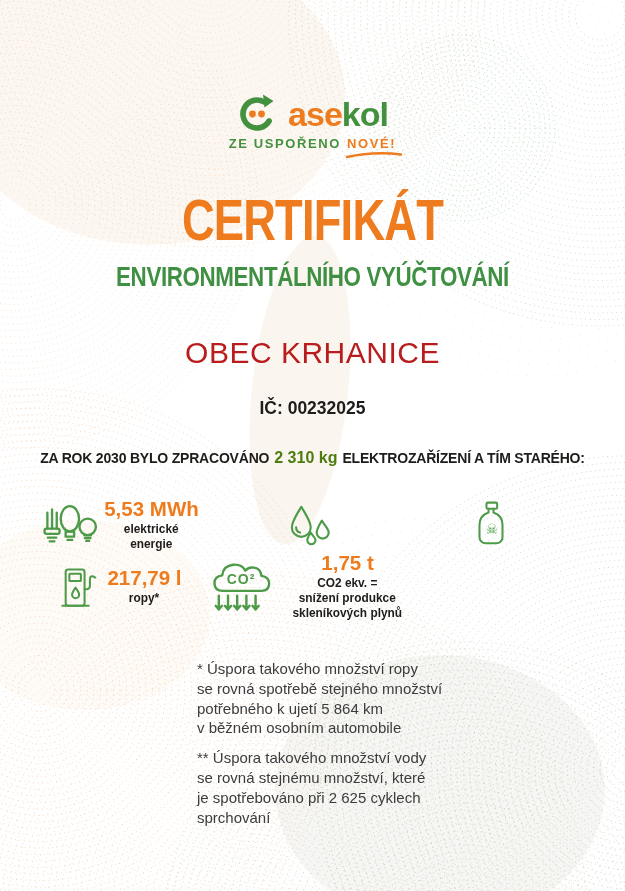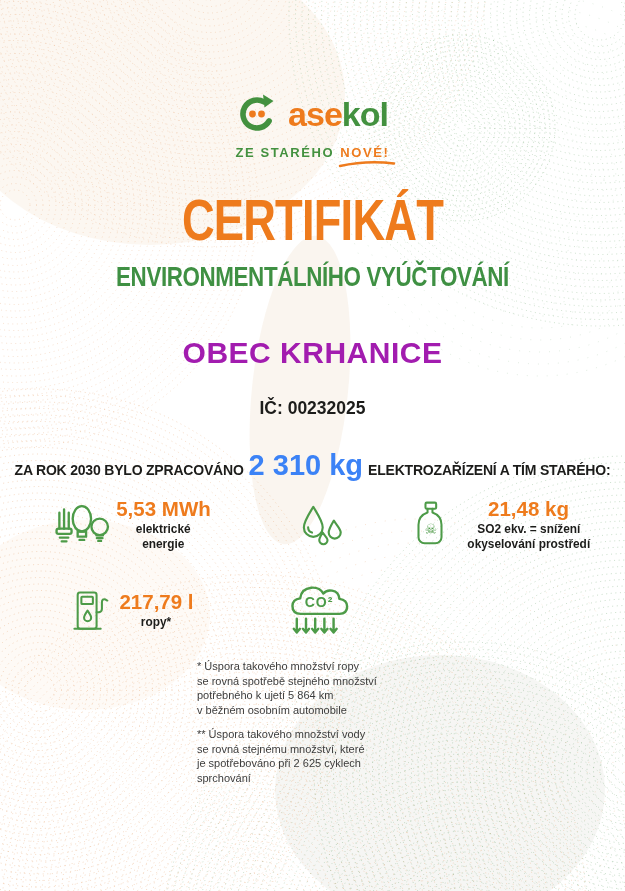--- a/index.html
+++ b/index.html
@@ -9,49 +9,49 @@
   .content{position:absolute;left:0;top:0;width:625px;height:891px;}
 
   
   .logo{position:absolute;top:94px;left:0;width:100%;text-align:center;}
   .logo-row{display:flex;justify-content:center;align-items:center;gap:9px;}
   .brand{font-size:34px;font-weight:bold;letter-spacing:-1px;line-height:40px;}
   .brand-ase{color:#ee7b1d;}
   .brand-kol{color:#43913f;}
   .tagline{margin-top:2px;font-size:13px;font-weight:bold;letter-spacing:1.6px;}
   .tag-old{color:#43913f;}
-  .tag-new-wrap{position:relative;display:inline-block;margin-left:6px;margin-top:9px;}
+  .tag-new-wrap{position:relative;display:inline-block;margin-left:6px;}
   .tag-new{color:#ee7b1d;}
   .swoosh{position:absolute;left:-2px;bottom:-8px;}
 
   
   .title{position:absolute;top:190px;width:100%;text-align:center;color:#ee7b1d;
          font-size:58px;font-weight:bold;letter-spacing:-1px;transform:scaleX(.78);line-height:1.05;}
   .subtitle{position:absolute;top:261px;width:100%;text-align:center;color:#3f9043;
          font-size:28px;font-weight:bold;letter-spacing:-0.5px;transform:scaleX(.8);}
-  .recipient{position:absolute;top:336px;width:100%;text-align:center;color:#a21caf;
-         font-size:30px;font-weight:bold;letter-spacing:.5px;}
+  .recipient{position:absolute;top:336px;width:100%;text-align:center;color:#b91c1c;
+         font-size:30px;font-weight:normal;letter-spacing:.5px;}
   .cid{position:absolute;top:398px;width:100%;text-align:center;color:#1c1c1a;
          font-size:17.5px;font-weight:bold;}
   .summary{position:absolute;top:449px;width:100%;text-align:center;color:#1c1c1a;font-weight:bold;white-space:nowrap;}
   .summary-pre,.summary-suf{font-size:14px;letter-spacing:-0.2px;}
-  .summary-amt{font-size:29px;color:#3b82f6;padding:0 5px;}
+  .summary-amt{font-size:16px;color:#4d7c0f;padding:0 5px;}
 
   
-  .stats{position:absolute;top:497px;left:28px;width:569px;display:grid;
-         grid-template-columns:205px 175px 189px;row-gap:28px;}
+  .stats{position:absolute;top:497px;left:16px;width:569px;display:grid;
+         grid-template-columns:205px 175px 189px;row-gap:0;}
   .stat{display:flex;justify-content:center;align-items:center;gap:6px;}
   .stat svg{flex:none;stroke:#4d9b48;fill:none;stroke-width:2.5;stroke-linecap:round;stroke-linejoin:round;}
   .stat-text{text-align:center;}
   .stat-value{font-size:20.5px;font-weight:bold;color:#ee7b1d;white-space:nowrap;}
   .stat-label{font-size:13.5px;font-weight:bold;color:#1c1c1a;line-height:1.12;
          white-space:pre;transform:scaleX(.88);transform-origin:center top;}
 
   
-  .footnotes{position:absolute;left:197px;top:659px;width:170px;font-size:11px;
+  .footnotes{position:absolute;left:197px;top:659px;width:170px;font-size:15px;
          color:#3c3c3c;line-height:1.32;}
   .footnotes p{margin:0 0 10px;white-space:pre;}
 </style>
 </head>
 <body>
 
 <div class="page">
 
   <svg id="decor" xmlns="http://www.w3.org/2000/svg">
     <g>
@@ -417,21 +417,21 @@
       <div class="logo-row">
         <svg width="42" height="40" viewBox="0 0 42 40">
           <path d="M27 7.9 A14 14 0 1 0 32.1 27" stroke="#43913f" stroke-width="5.6" fill="none" stroke-linecap="round"></path>
           <polygon points="26,0.5 36.5,7 27.5,13.5" fill="#43913f"></polygon>
           <circle cx="15.5" cy="20" r="3.4" fill="#ee7b1d"></circle>
           <circle cx="24.5" cy="20" r="3.4" fill="#ee7b1d"></circle>
         </svg>
         <div class="brand"><span class="brand-ase">ase</span><span class="brand-kol">kol</span></div>
       </div>
       <div class="tagline">
-        <span class="tag-old">ZE STARÉHO</span><span class="tag-new-wrap"><span class="tag-new">NOVÉ!</span><svg class="swoosh" width="58" height="9" viewBox="0 0 58 9">
+        <span class="tag-old">ZE USPOŘENO</span><span class="tag-new-wrap"><span class="tag-new">NOVÉ!</span><svg class="swoosh" width="58" height="9" viewBox="0 0 58 9">
               <path d="M2 7 Q29 1 56 4.5" stroke="#ee7b1d" stroke-width="2.4" fill="none" stroke-linecap="round"></path>
             </svg></span>
       </div>
     </div>
 
     <div class="title">CERTIFIKÁT</div>
     <div class="subtitle">ENVIRONMENTÁLNÍHO VYÚČTOVÁNÍ</div>
     <div class="recipient">OBEC KRHANICE</div>
     <div class="cid">IČ: 00232025</div>
 
@@ -465,25 +465,20 @@
           <path d="M30 38 C27.8 41.5 26 44.3 26 46.8 a4.8 4.8 0 0 0 9.6 0 C35.6 44.3 32.2 41.5 30 38 Z"></path>
         </svg>
       </div>
 
       <div class="stat">
         <svg width="46" height="52" viewBox="0 0 56 62">
           <rect x="22.5" y="5" width="13" height="7.5" rx="1.5"></rect>
           <path d="M25 12.5 v4.5 c-7 2.5 -11 8 -11 15 v15 a7.5 7.5 0 0 0 7.5 7.5 h13 a7.5 7.5 0 0 0 7.5 -7.5 v-15 c0 -7 -4 -12.5 -11 -15 v-4.5"></path>
           <text x="29" y="43" font-size="17" text-anchor="middle" fill="#4d9b48" stroke="none" font-family="DejaVu Sans, sans-serif">☠</text>
         </svg>
-        <div class="stat-text">
-          <div class="stat-value">21,48 kg</div>
-          <div class="stat-label">SO2 ekv. = snížení
-okyselování prostředí</div>
-        </div>
       </div>
 
       <div class="stat">
         <svg width="46" height="50" viewBox="0 0 56 58">
           <path d="M9 53 h32"></path>
           <rect x="13" y="9" width="23" height="44" rx="3"></rect>
           <rect x="17.5" y="14" width="14" height="9" rx="1"></rect>
           <path d="M25 31 c-2.7 3.8 -4.2 6.2 -4.2 8.5 a4.3 4.3 0 0 0 8.6 0 c0 -2.3 -1.7 -4.7 -4.4 -8.5 z"></path>
           <path d="M36 33 h2.5 a4 4 0 0 0 4 -4 v-8 q0 -5 4.5 -3.5 l2 1.2"></path>
         </svg>
@@ -492,20 +487,26 @@
           <div class="stat-label">ropy*</div>
         </div>
       </div>
 
       <div class="stat">
         <svg width="72" height="60" viewBox="0 0 74 62">
           <path d="M16 36 Q7.5 36 7.5 28 Q7.5 21 15.5 20 Q16.5 10 27 9 Q35.5 8.3 39.5 15 Q42.5 11 48.5 12 Q55.5 13.2 56 20.5 Q64 21.5 64 28.5 Q64 36 56 36 Z"></path>
           <text x="35" y="29" font-size="14.5" font-weight="bold" text-anchor="middle" fill="#4d9b48" stroke="none" letter-spacing="1">CO²</text>
           <path d="M12 41 V55 M8.8 51.5 L12 55.3 L15.2 51.5 M21.5 41 V55 M18.3 51.5 L21.5 55.3 L24.7 51.5 M31 41 V55 M27.8 51.5 L31 55.3 L34.2 51.5 M40.5 41 V55 M37.3 51.5 L40.5 55.3 L43.7 51.5 M50 41 V55 M46.8 51.5 L50 55.3 L53.2 51.5"></path>
         </svg>
+        <div class="stat-text">
+          <div class="stat-value">1,75 t</div>
+          <div class="stat-label">CO2 ekv. =
+snížení produkce
+skleníkových plynů</div>
+        </div>
       </div>
 
     </div>
 
     <div class="footnotes">
       <p>* Úspora takového množství ropy
 se rovná spotřebě stejného množství
 potřebného k ujetí 5 864 km
 v běžném osobním automobile</p>
       <p>** Úspora takového množství vody

